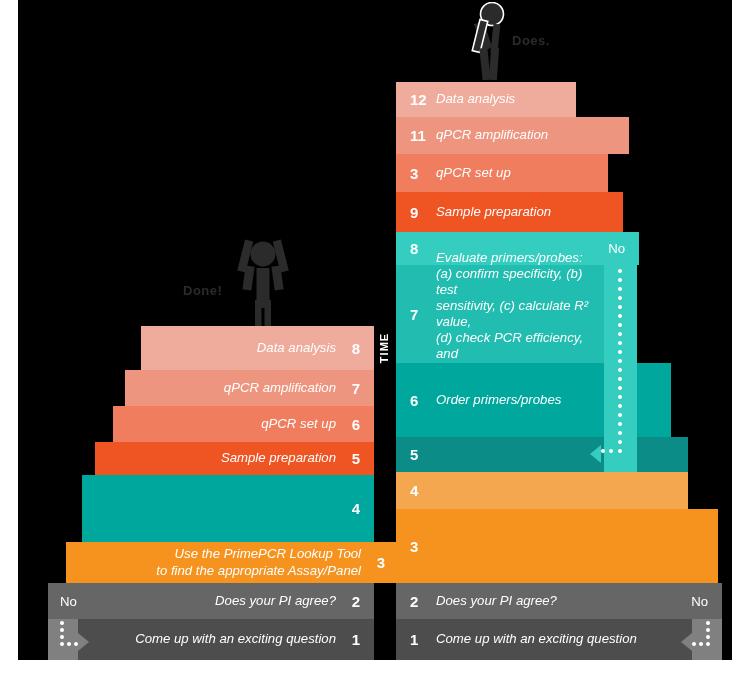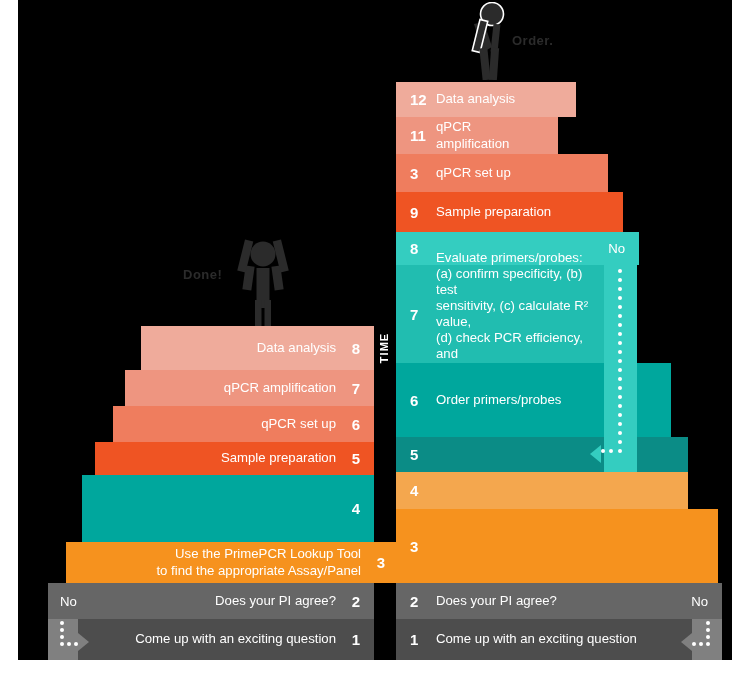--- a/index.html
+++ b/index.html
@@ -28,20 +28,21 @@
   }
   .bar .num{
     font-weight:bold;
     font-size:15px;
     line-height:1;
     letter-spacing:0px;
   }
   .bar .lbl{
     font-size:13.2px;
     line-height:1.22;
+    font-style:italic;
   }
 
   
   .r .num{position:absolute;left:14px;}
   .r .lbl{position:absolute;left:40px;right:10px;text-align:left;}
   .r .no{position:absolute;font-size:13.2px;font-weight:normal;}
 
   
   .l .num{position:absolute;right:14px;}
   .l .lbl{position:absolute;right:38px;left:10px;text-align:right;}
@@ -110,21 +111,21 @@
           <circle cx="35" cy="16" r="12.5" fill="#2b2b2b"></circle>
           <rect x="28.5" y="30" width="13" height="40" fill="#2b2b2b"></rect>
           <rect x="16" y="28" width="9" height="24" fill="#2b2b2b" transform="rotate(8 20 40)"></rect>
           <rect x="45" y="28" width="9" height="24" fill="#2b2b2b" transform="rotate(-8 50 40)"></rect>
           <rect x="13" y="2" width="8.5" height="32" fill="#2b2b2b" transform="rotate(14 17 18)"></rect>
           <rect x="48.5" y="2" width="8.5" height="32" fill="#2b2b2b" transform="rotate(-14 53 18)"></rect>
           <rect x="27" y="62" width="6.5" height="33" fill="#2b2b2b"></rect>
           <rect x="36.5" y="62" width="6.5" height="33" fill="#2b2b2b"></rect>
         </svg>
       </div>
-      <div class="done-text" style="left:165px;top:267px;">Done!</div>
+      <div class="done-text" style="left:165px;top:283px;">Done!</div>
 
       <div class="bar l" style="left:123px;top:326px;width:233px;height:44px;background:#efab9b;">
         <div class="lbl">Data analysis</div>
         <div class="num">8</div>
       </div>
 
       <div class="bar l" style="left:107px;top:370px;width:249px;height:36px;background:#ee9580;">
         <div class="lbl">qPCR amplification</div>
         <div class="num">7</div>
       </div>
@@ -181,28 +182,28 @@
       <div class="figure" style="left:446px;top:2px;width:60px;height:78px;">
         <svg width="60" height="78" viewBox="0 0 60 78">
           <circle cx="28" cy="12" r="11.5" fill="#2b2b2b" stroke="#ffffff" stroke-width="1.6"></circle>
           <path d="M10 22 L20 20 L28 45 L19 50 Z" fill="#2b2b2b"></path>
           <rect x="12" y="18" width="8" height="32" fill="#2b2b2b" stroke="#ffffff" stroke-width="1.6" transform="rotate(14 16 34)"></rect>
           <rect x="28" y="22" width="7" height="28" fill="#2b2b2b" transform="rotate(6 31 36)"></rect>
           <rect x="17" y="46" width="8" height="32" fill="#2b2b2b" transform="rotate(-6 21 62)"></rect>
           <rect x="26" y="46" width="8" height="32" fill="#2b2b2b" transform="rotate(4 30 62)"></rect>
         </svg>
       </div>
-      <div class="done-text" style="left:494px;top:33px;">Order.</div>
+      <div class="done-text" style="left:494px;top:33px;">Does.</div>
 
       <div class="bar r" style="left:378px;top:82px;width:180px;height:35px;background:#efab9b;">
         <div class="num">12</div>
         <div class="lbl">Data analysis</div>
       </div>
 
-      <div class="bar r" style="left:378px;top:117px;width:162px;height:37px;background:#ee9580;">
+      <div class="bar r" style="left:378px;top:117px;width:233px;height:37px;background:#ee9580;">
         <div class="num">11</div>
         <div class="lbl">qPCR amplification</div>
       </div>
 
       <div class="bar r" style="left:378px;top:154px;width:212px;height:38px;background:#ef7d5e;">
         <div class="num">3</div>
         <div class="lbl">qPCR set up</div>
       </div>
 
       <div class="bar r" style="left:378px;top:192px;width:227px;height:40px;background:#ef5423;">

